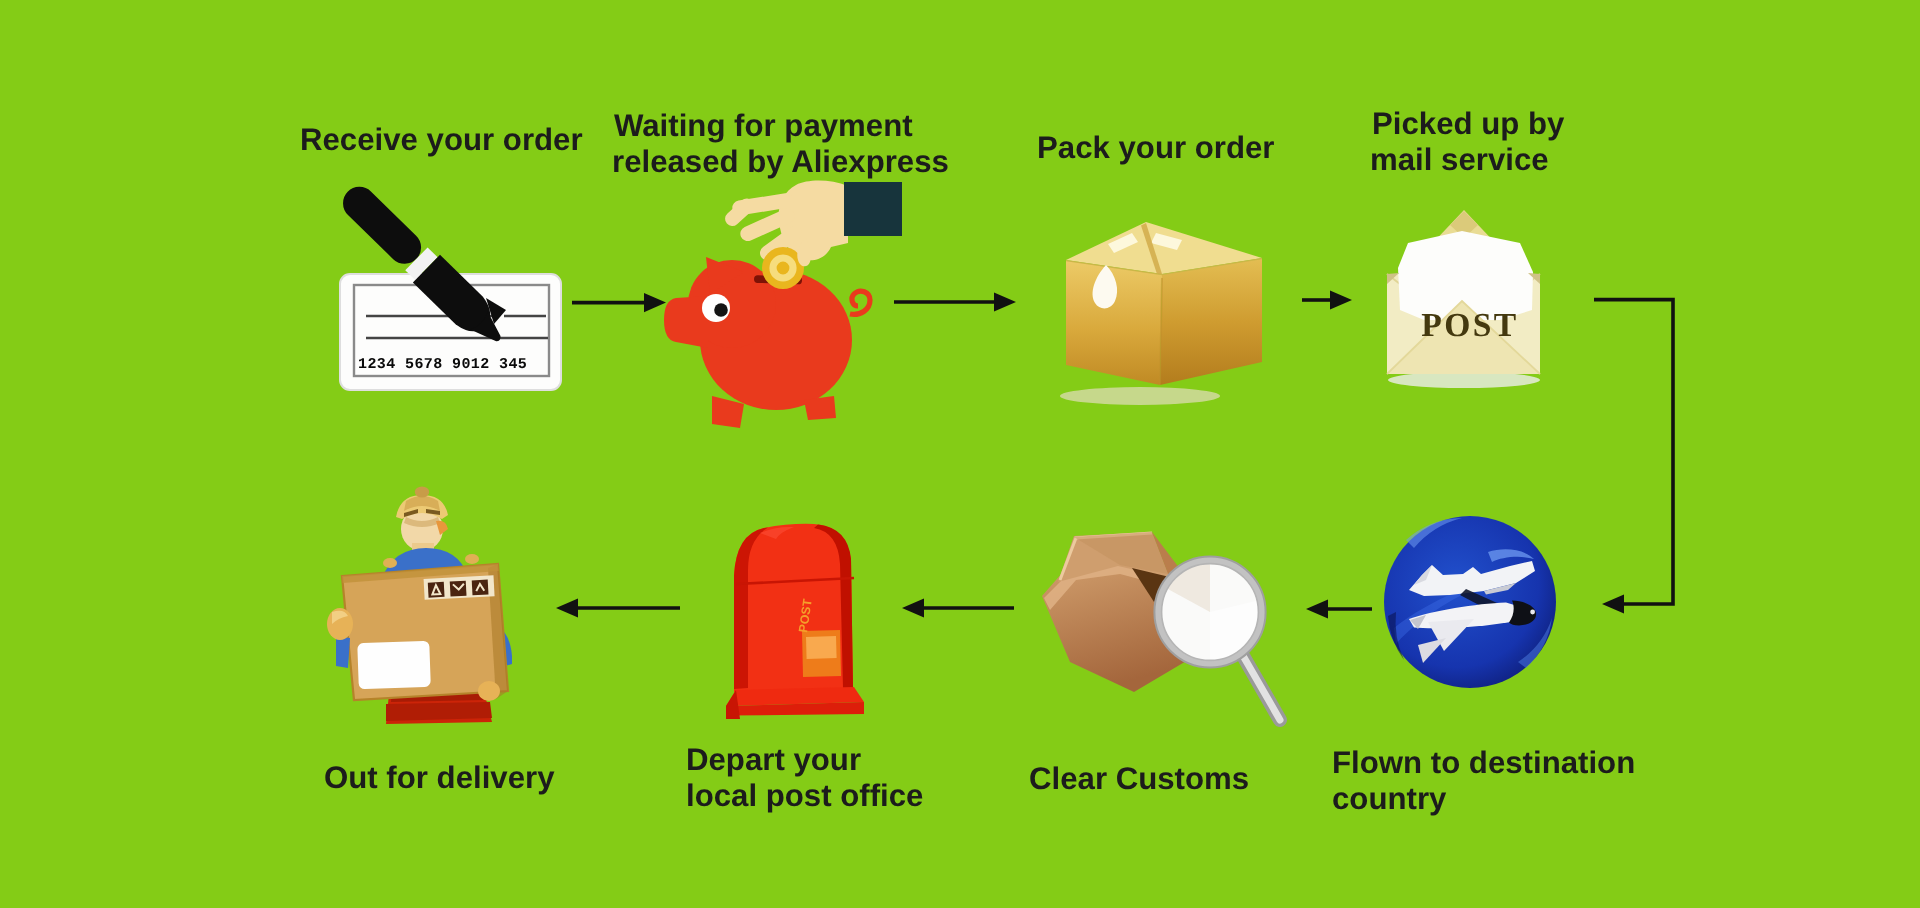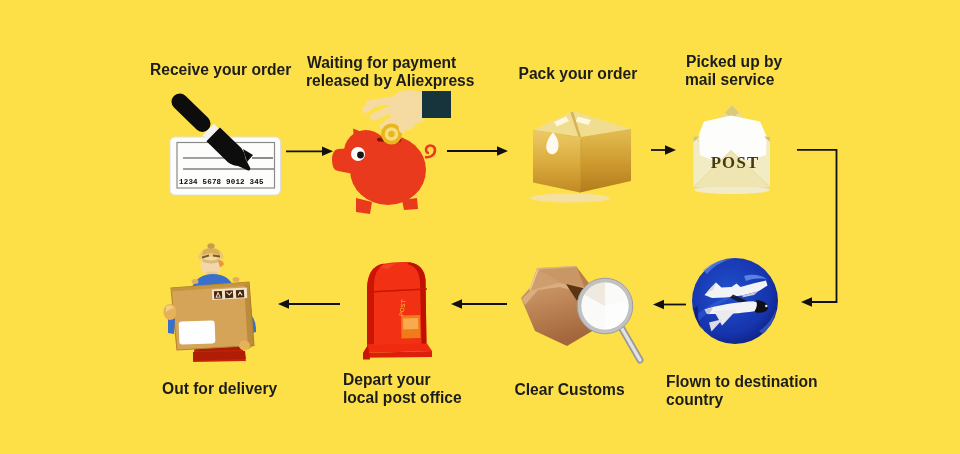--- a/index.html
+++ b/index.html
@@ -1,16 +1,16 @@
 <!DOCTYPE html>
 <html><head>
 <meta charset="utf-8">
 <style>
   html,body{margin:0;padding:0;background:#fff;}
-  #stage{position:relative;width:960px;height:454px;overflow:hidden;background:#fde047;
+  #stage{position:relative;width:960px;height:454px;overflow:hidden;background:#84cc16;
          font-family:"Liberation Sans",sans-serif;}
   svg{position:absolute;left:0;top:0;}
 </style>
 </head>
 <body>
 <div id="stage">
 <svg width="960" height="454" viewBox="0 0 960 454">
   <defs>
     <linearGradient id="lfg" x1="0" y1="0" x2="0" y2="1">
       <stop offset="0" stop-color="#ecca66"></stop>

